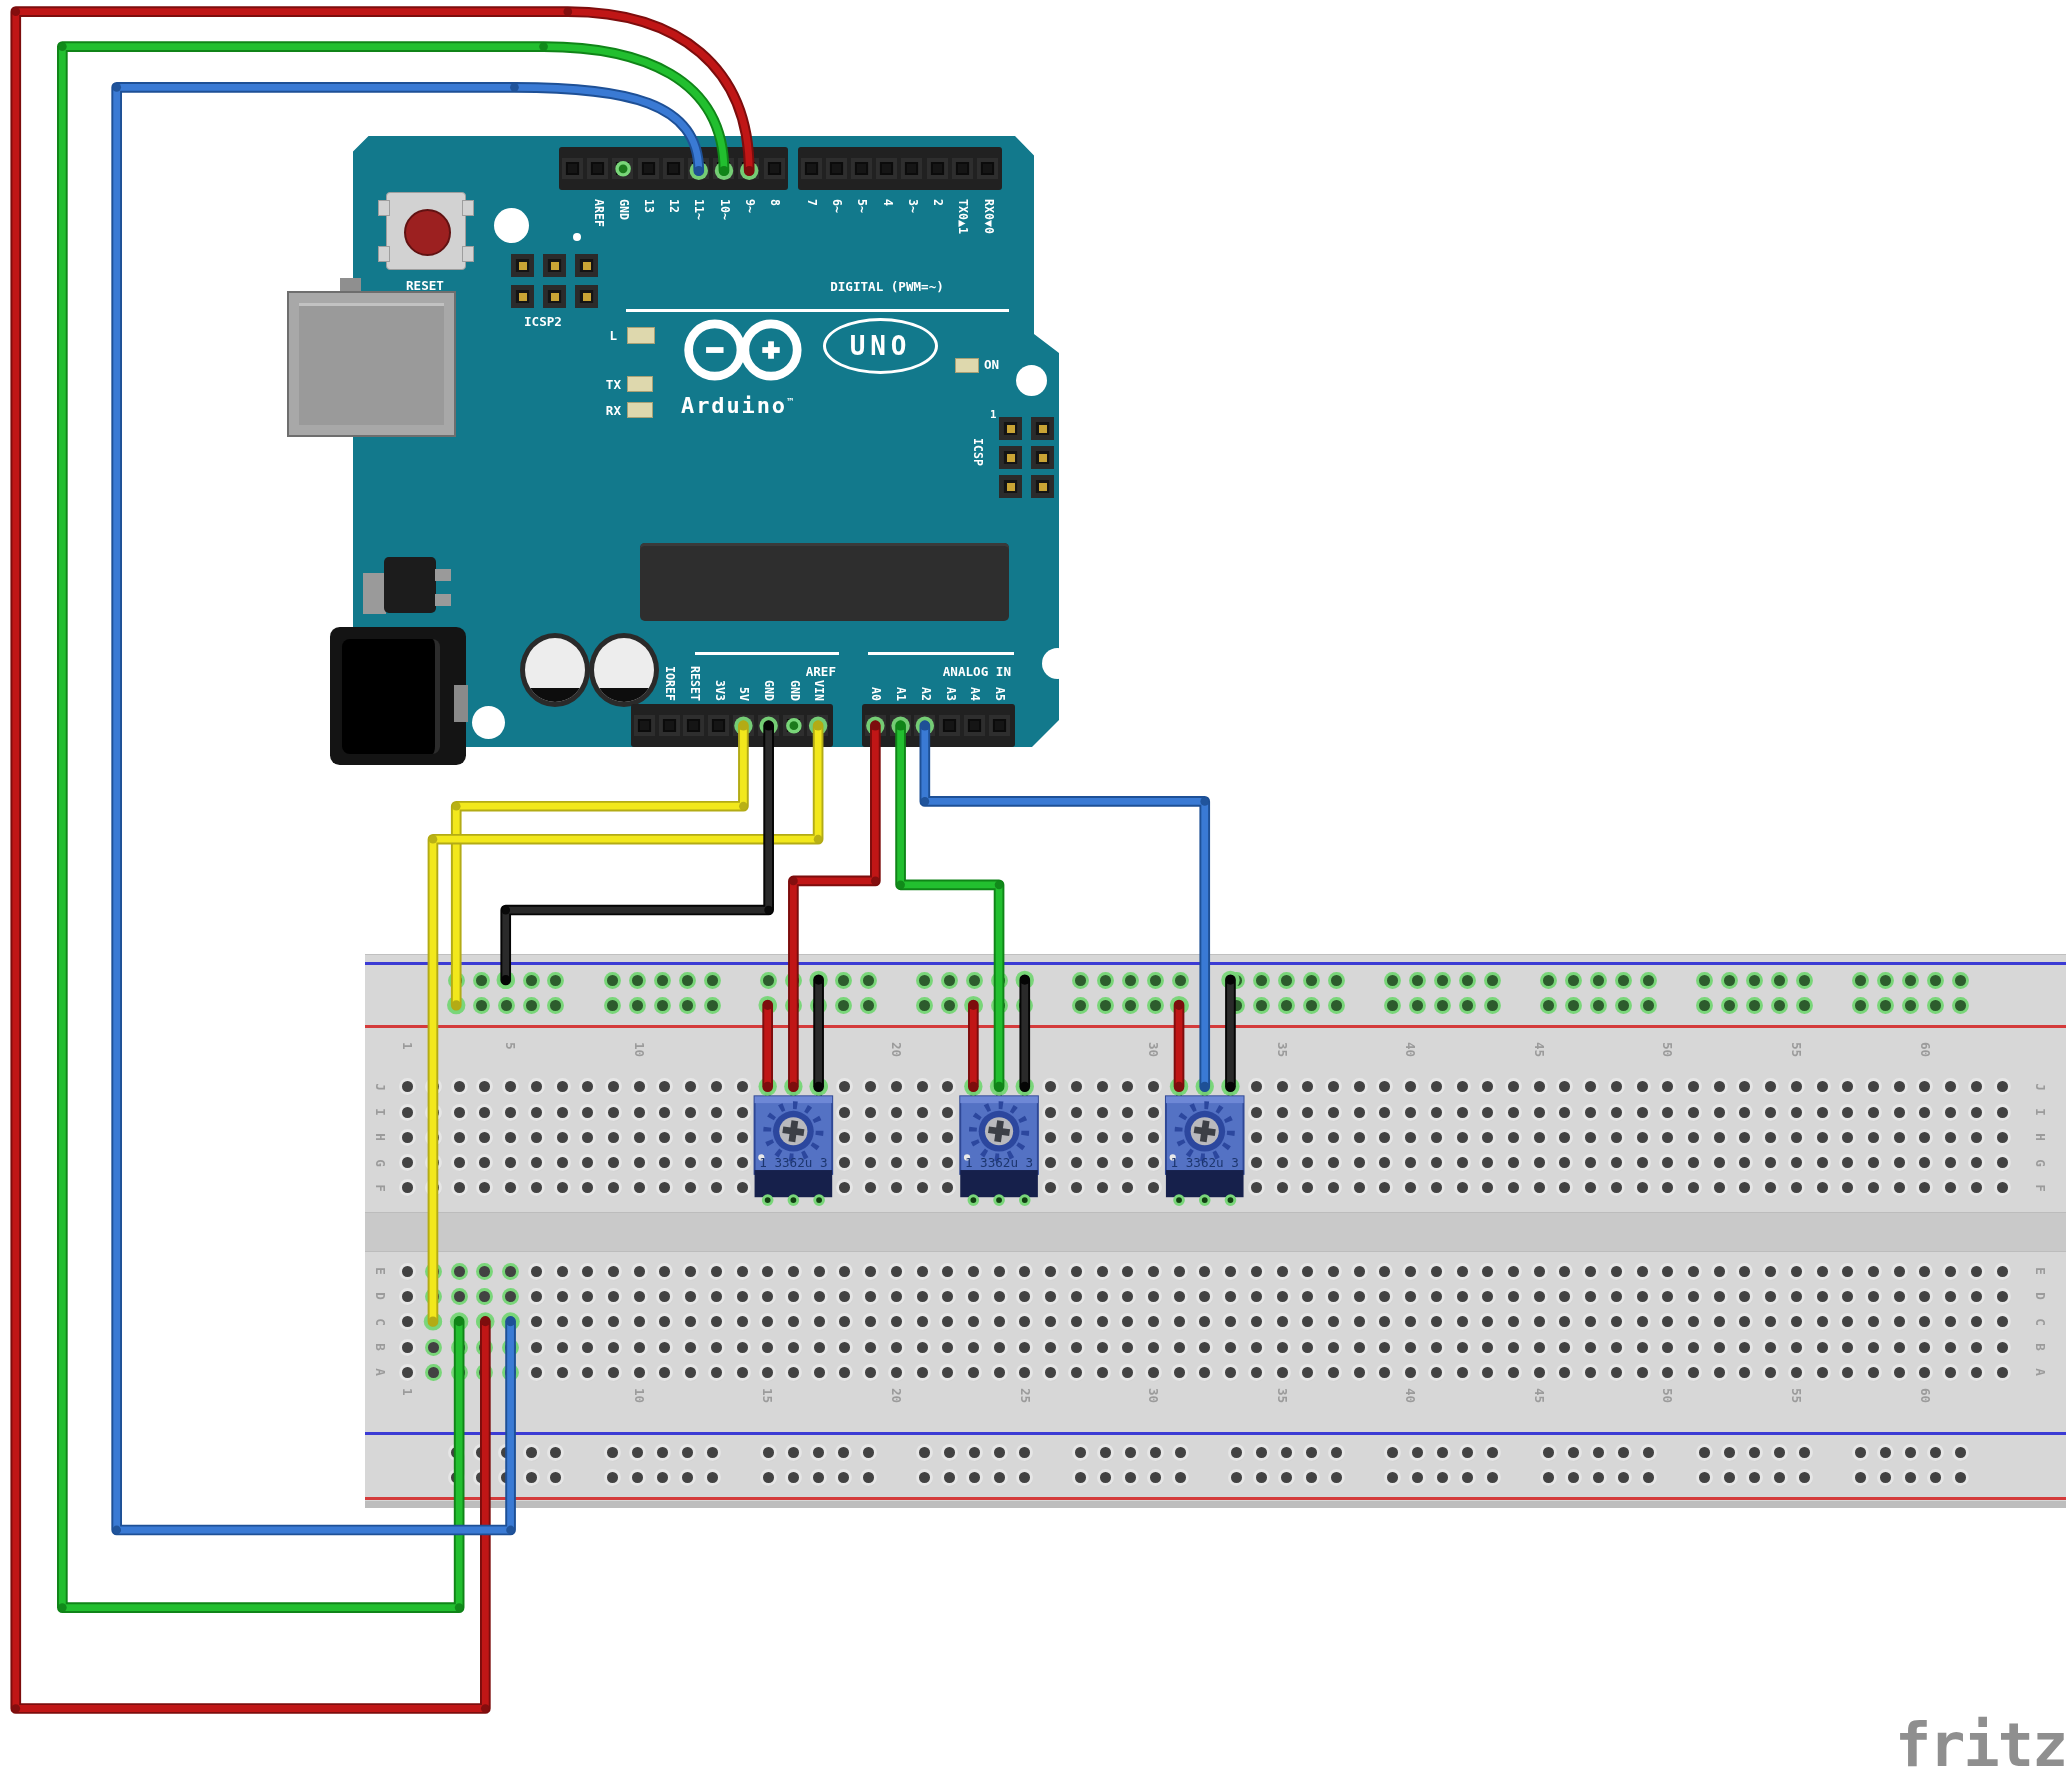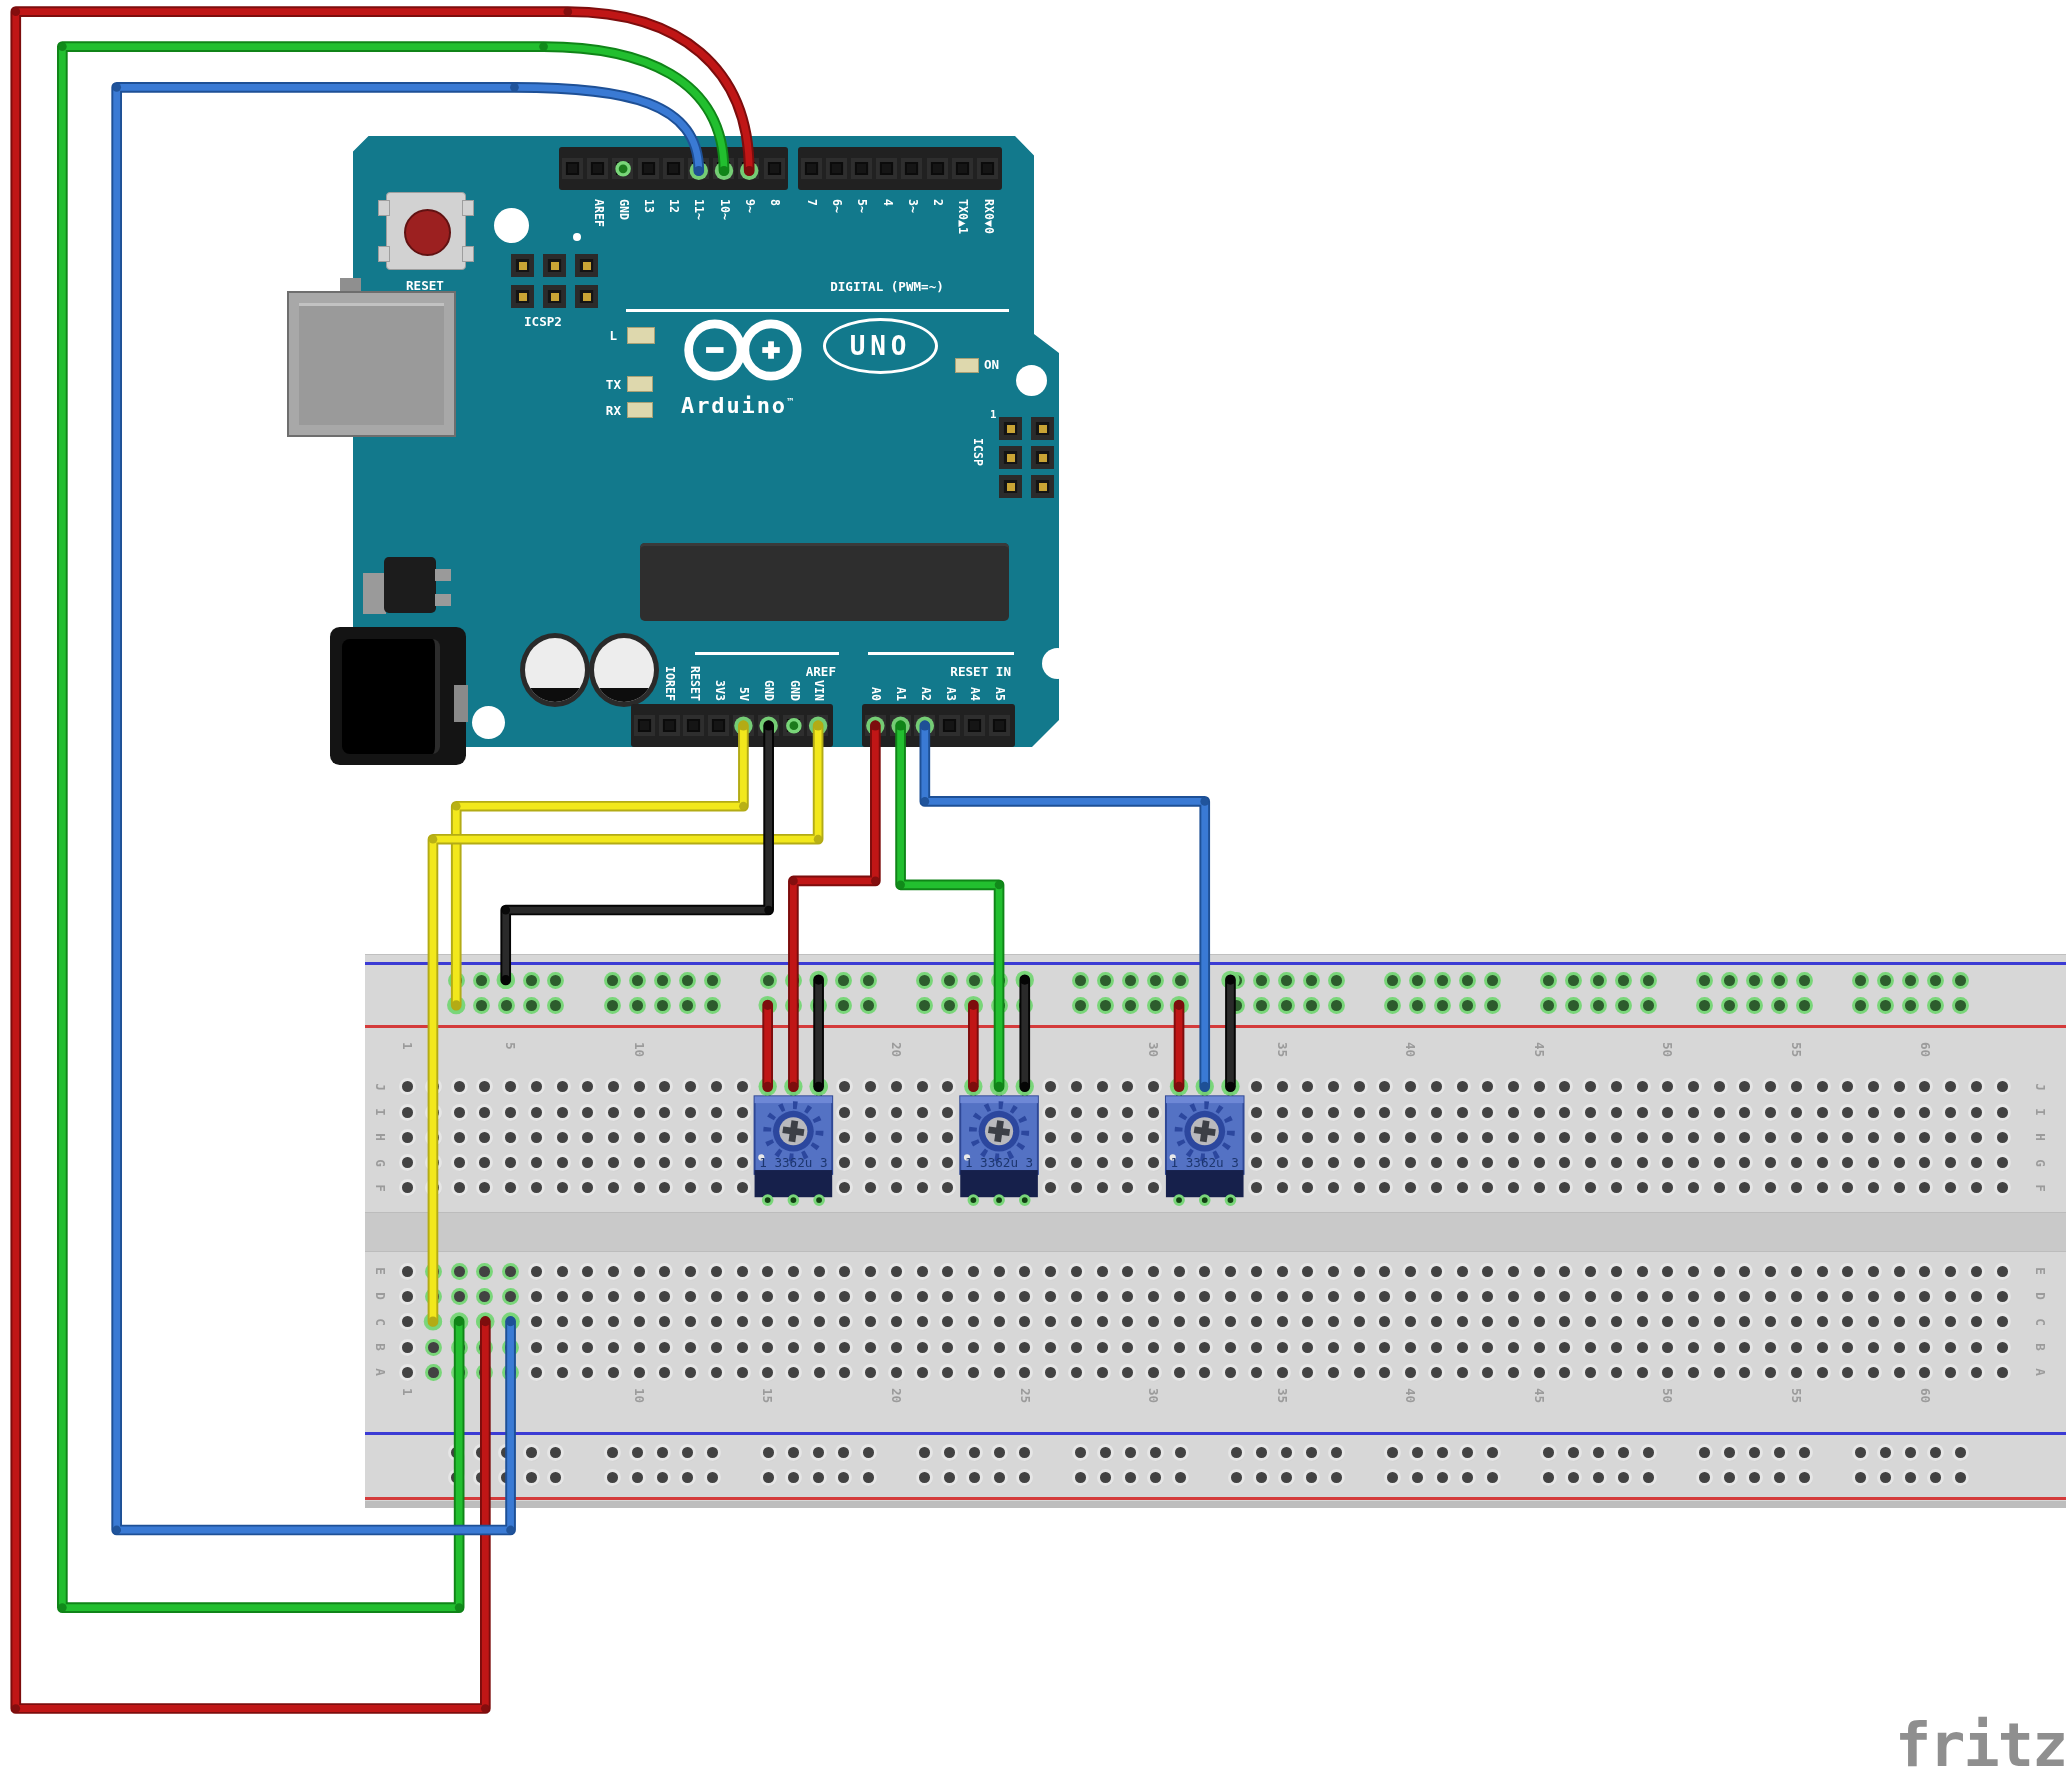--- a/index.html
+++ b/index.html
@@ -132,21 +132,21 @@
   <div class="hdr-strip" style="left:798px;top:147px;width:204px;height:43px;"></div>
   <div class="hdr-strip" style="left:631px;top:704px;width:202px;height:43px;"></div>
   <div class="hdr-strip" style="left:862px;top:704px;width:153px;height:43px;"></div>
   <div class="mount-hole" style="left:573px;top:233px;width:7.8px;height:7.8px;"></div>
 
   <div class="smalltext" style="left:887px;top:279px;transform:translateX(-50%);">DIGITAL (PWM=~)</div>
   <div class="white-line" style="left:626px;top:309px;width:383px;"></div>
   <div class="white-line" style="left:695px;top:652px;width:144px;"></div>
   <div class="white-line" style="left:868px;top:652px;width:146px;"></div>
   <div class="smalltext" style="left:836px;top:664px;transform:translateX(-100%);">AREF</div>
-  <div class="smalltext" style="left:1011px;top:664px;transform:translateX(-100%);">RESET IN</div>
+  <div class="smalltext" style="left:1011px;top:664px;transform:translateX(-100%);">ANALOG IN</div>
 
   <div id="icsp"></div>
   <div class="vtext vmid" style="left:984px;top:452px;font-size:11.6px;">ICSP</div>
   <div class="smalltext" style="left:990px;top:408px;font-size:10.7px;">1</div>
 
   <div id="breadboard">
     <div class="rail-line" style="top:6.8px;background:#3b3bd4;"></div>
     <div class="rail-line" style="top:70px;background:#d43b3b;"></div>
     <div id="bb-divider"></div>
     <div class="rail-line" style="top:477px;background:#3b3bd4;"></div>

